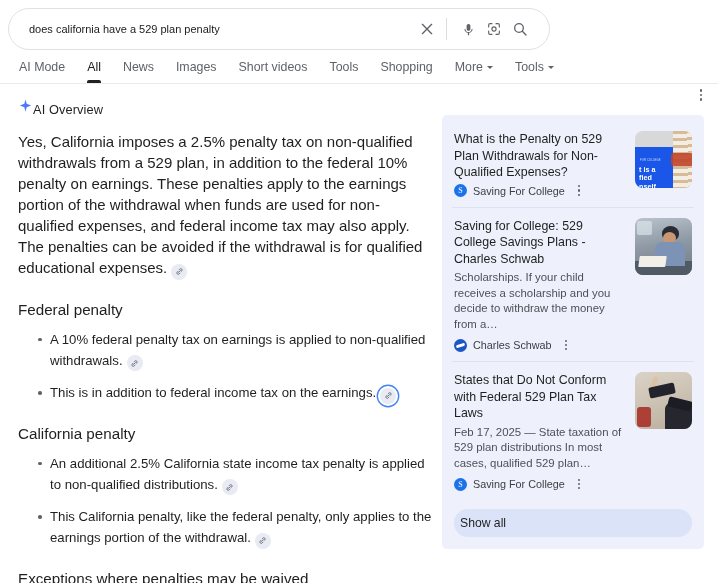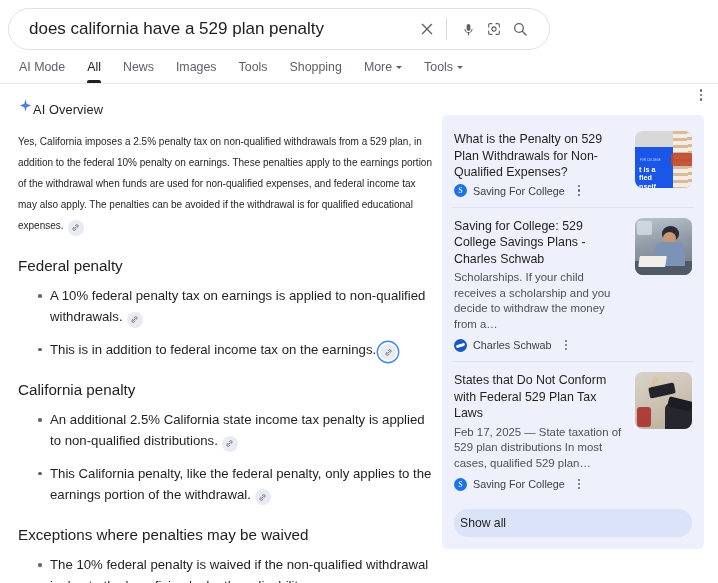--- a/index.html
+++ b/index.html
@@ -17,21 +17,21 @@
   .searchbar {
     width: 542px; height: 42px;
     border: 1px solid #dfe1e5;
     border-radius: 24px;
     background: #fff;
     display: flex; align-items: center;
     padding: 0 16px 0 18px;
   }
   .search-input {
     flex: 1; border: none; outline: none;
-    font-size: 17px; color: #202124;
+    font-size: 11px; color: #202124;
     font-family: "Liberation Sans", sans-serif;
     background: transparent;
   }
   .sb-icon { display: flex; align-items: center; justify-content: center;
              width: 26px; height: 26px; cursor: pointer; flex: 0 0 auto; }
   .sb-div { width: 1px; height: 22px; background: #dadce0; margin: 0 8px 0 6px; }
 
   
   .tabs {
     display: flex; align-items: center;
@@ -62,21 +62,21 @@
   
   .content { display: flex; padding: 0; }
   .left-col { width: 432px; padding: 14px 0 0 18px; }
   .right-col { width: 286px; padding: 12px 14px 0 10px; position: relative; }
 
   
   .aio-head { display: flex; align-items: flex-end; gap: 0; margin-bottom: 14px; }
   .aio-title { font-size: 12.8px; color: #1f1f1f; letter-spacing: .1px; }
 
   .aio-para {
-    font-size: 10px; line-height: 21px; color: #1f1f1f;
+    font-size: 15px; line-height: 21px; color: #1f1f1f;
     margin: 0 0 20px 0;
   }
   .aio-h3 {
     font-size: 15.2px; font-weight: 400; color: #1f1f1f;
     margin: 0 0 9px 0; line-height: 20px;
   }
   ul.aio-list { margin: 0 0 20px 0; padding: 0 0 0 20px; list-style: none; }
   ul.aio-list li {
     font-size: 13.2px; line-height: 21px; color: #1f1f1f;
     margin-bottom: 11px; position: relative; padding-left: 12px;
@@ -245,20 +245,21 @@
       </svg>
     </span>
   </div>
 </div>
 
 <div class="tabs" id="tabs-root">
     <div class="tab"><span>AI Mode</span></div>
     <div class="tab active"><span>All</span></div>
     <div class="tab"><span>News</span></div>
     <div class="tab"><span>Images</span></div>
+    <div class="tab"><span>Short videos</span></div>
     <div class="tab"><span>Tools</span></div>
     <div class="tab"><span>Shopping</span></div>
     <div class="tab"><span>More</span><span class="caret"></span></div>
     <div class="tab"><span>Tools</span><span class="caret"></span></div>
   </div>
 
 <div class="content">
 
   <div class="left-col">
 

